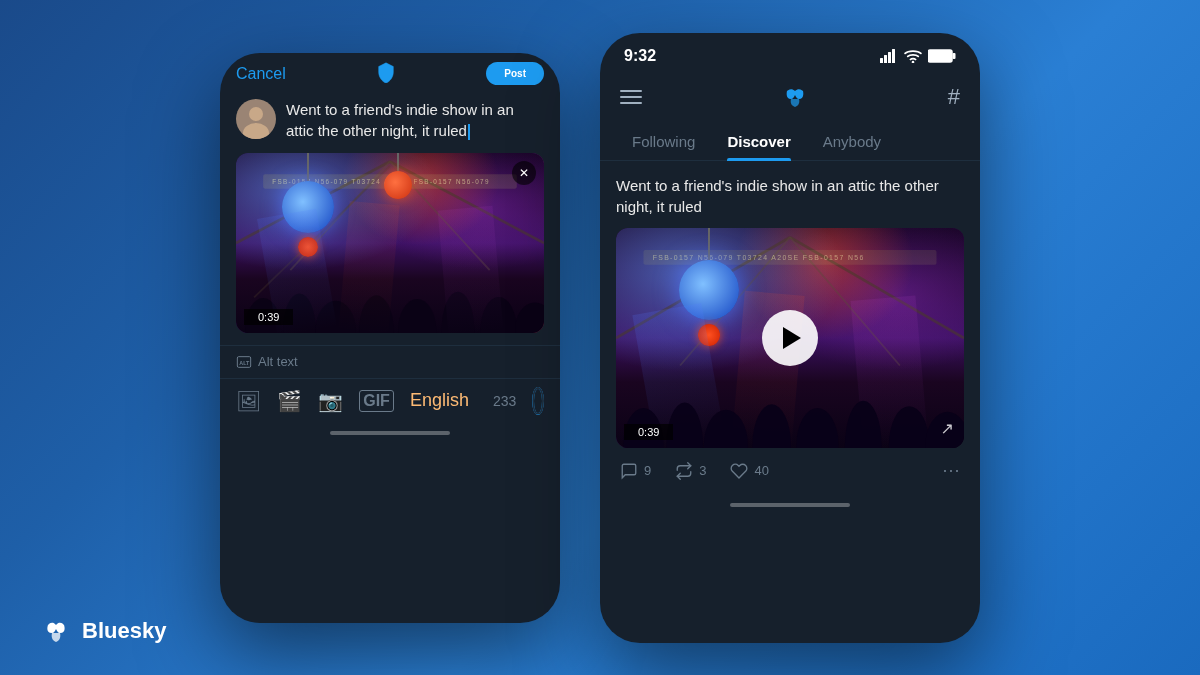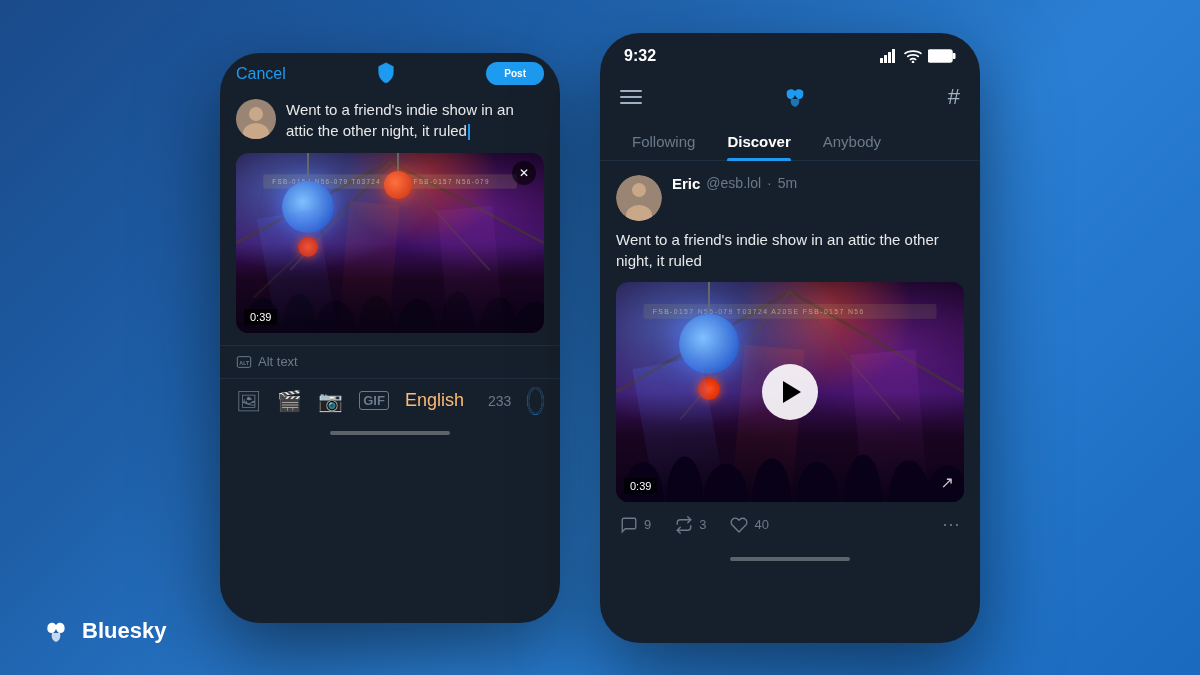--- a/index.html
+++ b/index.html
@@ -210,21 +210,21 @@
       z-index: 10;
     }
 
     .video-timestamp {
       position: absolute;
       bottom: 8px;
       left: 8px;
       background: rgba(0,0,0,0.7);
       color: white;
       font-size: 11px;
-      padding: 2px 6px;
+      padding: 2px 14px;
       border-radius: 0;
     }
 
     .compose-alt {
       display: flex;
       align-items: center;
       gap: 6px;
       padding: 8px 16px;
       color: #6a7a8a;
       font-size: 13px;
@@ -573,21 +573,21 @@
       <text x="5" y="16" fill="#6a7a8a" font-size="8" font-weight="700">ALT</text>
     </svg>
     <span>Alt text</span>
   </div>
 
 
   <div class="compose-toolbar">
     <span class="toolbar-icon">🖼</span>
     <span class="toolbar-icon">🎬</span>
     <span class="toolbar-icon">📷</span>
-    <span class="toolbar-icon" style="font-size:13px;font-weight:700;color:#6a7a8a;border:1.5px solid #6a7a8a;padding:1px 3px;border-radius:3px;">GIF</span>
+    <span class="toolbar-icon" style="font-size:16px;font-weight:700;color:#6a7a8a;border:1.5px solid #6a7a8a;padding:1px 3px;border-radius:3px;">GIF</span>
     <span class="lang-btn">English</span>
     <span class="char-count">233</span>
     <div class="char-ring"></div>
   </div>
 
   <div class="home-indicator"></div>
 </div>
 
 <div class="phone phone-right">
 
@@ -630,33 +630,20 @@
     <span class="hashtag-icon">#</span>
   </div>
 
   <div class="feed-tabs">
     <div class="feed-tab">Following</div>
     <div class="feed-tab active">Discover</div>
     <div class="feed-tab">Anybody</div>
   </div>
 
   <div class="post-item">
-    <div class="post-header">
-      <div class="post-avatar">
-        <div class="person-icon" style="width:46px;height:46px;background:#9a8474;"></div>
-      </div>
-      <div class="post-meta">
-        <div class="post-name-row">
-          <span class="post-name">Eric</span>
-          <span class="post-handle">@esb.lol</span>
-          <span class="post-dot">·</span>
-          <span class="post-time">5m</span>
-        </div>
-      </div>
-    </div>
 
     <div class="post-text">Went to a friend's indie show in an attic the other night, it ruled</div>
 
     <div class="post-video">
       <div class="concert-bg"></div>
 
       <svg style="position:absolute;top:0;left:0;width:100%;height:100%;pointer-events:none;" viewBox="0 0 380 220" xmlns="http://www.w3.org/2000/svg">
         <line x1="190" y1="0" x2="0" y2="110" stroke="#4a3a2a" stroke-width="3" opacity="0.6"></line>
         <line x1="190" y1="0" x2="380" y2="110" stroke="#4a3a2a" stroke-width="3" opacity="0.6"></line>
         <line x1="190" y1="0" x2="70" y2="140" stroke="#5a4a3a" stroke-width="2" opacity="0.4"></line>

